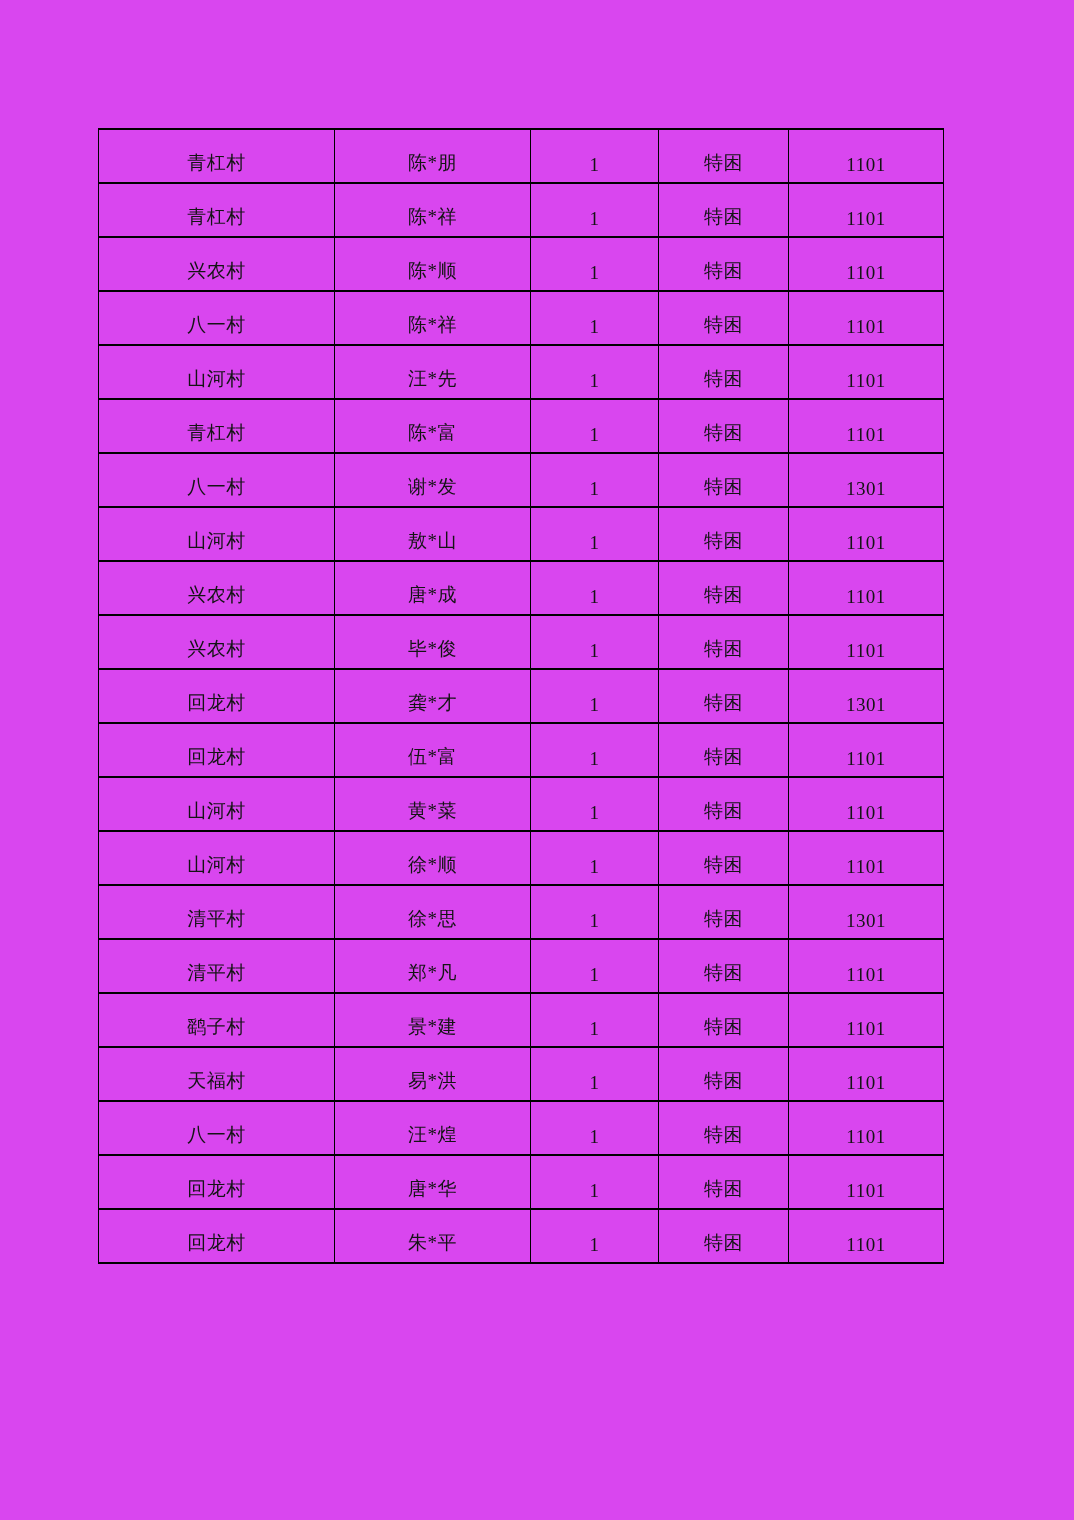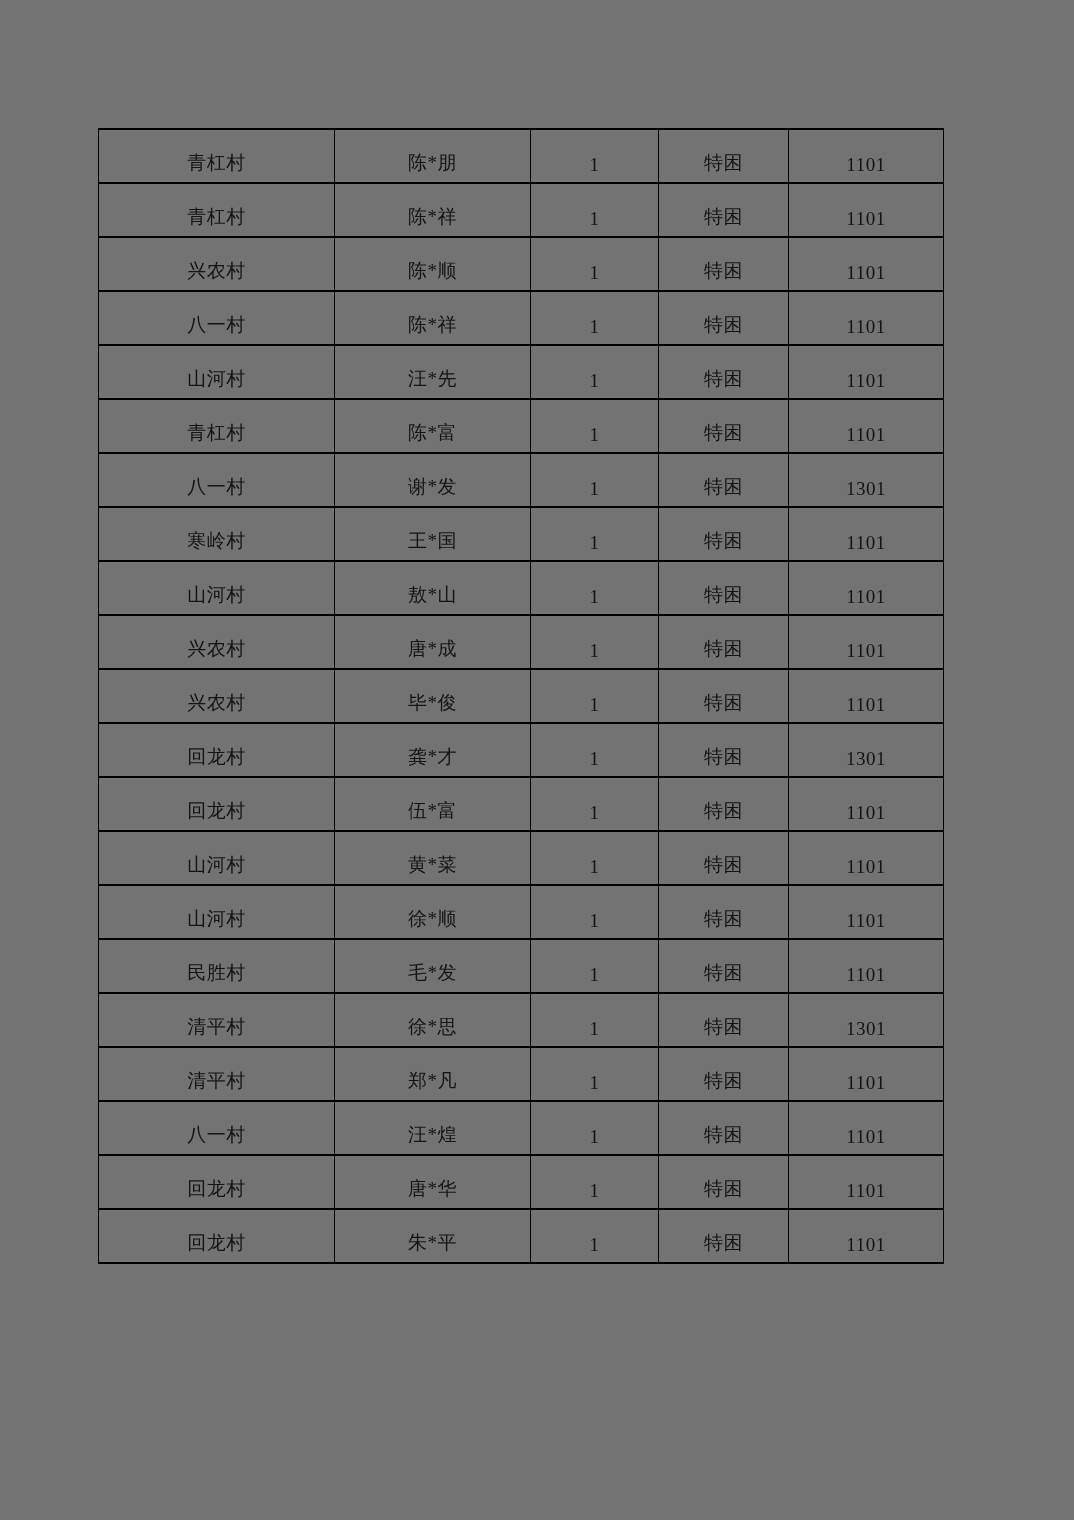--- a/index.html
+++ b/index.html
@@ -5,21 +5,21 @@
     html, body {
       margin: 0;
       padding: 0;
       background: #ffffff;
       font-family: "Liberation Serif", "DejaVu Serif", serif;
     }
     .page {
       position: relative;
       width: 1074px;
       height: 1520px;
-      background: #737373;
+      background: #d946ef;
       overflow: hidden;
     }
     table.data-table {
       position: absolute;
       left: 98px;
       top: 128px;
       width: 845px;
       border-collapse: collapse;
       table-layout: fixed;
     }
@@ -100,27 +100,20 @@
           <td>1101</td>
         </tr>
         <tr>
           <td>八一村</td>
           <td>谢*发</td>
           <td>1</td>
           <td>特困</td>
           <td>1301</td>
         </tr>
         <tr>
-          <td>寒岭村</td>
-          <td>王*国</td>
-          <td>1</td>
-          <td>特困</td>
-          <td>1101</td>
-        </tr>
-        <tr>
           <td>山河村</td>
           <td>敖*山</td>
           <td>1</td>
           <td>特困</td>
           <td>1101</td>
         </tr>
         <tr>
           <td>兴农村</td>
           <td>唐*成</td>
           <td>1</td>
@@ -156,36 +149,43 @@
           <td>1101</td>
         </tr>
         <tr>
           <td>山河村</td>
           <td>徐*顺</td>
           <td>1</td>
           <td>特困</td>
           <td>1101</td>
         </tr>
         <tr>
-          <td>民胜村</td>
-          <td>毛*发</td>
-          <td>1</td>
-          <td>特困</td>
-          <td>1101</td>
-        </tr>
-        <tr>
           <td>清平村</td>
           <td>徐*思</td>
           <td>1</td>
           <td>特困</td>
           <td>1301</td>
         </tr>
         <tr>
           <td>清平村</td>
           <td>郑*凡</td>
+          <td>1</td>
+          <td>特困</td>
+          <td>1101</td>
+        </tr>
+        <tr>
+          <td>鹞子村</td>
+          <td>景*建</td>
+          <td>1</td>
+          <td>特困</td>
+          <td>1101</td>
+        </tr>
+        <tr>
+          <td>天福村</td>
+          <td>易*洪</td>
           <td>1</td>
           <td>特困</td>
           <td>1101</td>
         </tr>
         <tr>
           <td>八一村</td>
           <td>汪*煌</td>
           <td>1</td>
           <td>特困</td>
           <td>1101</td>

